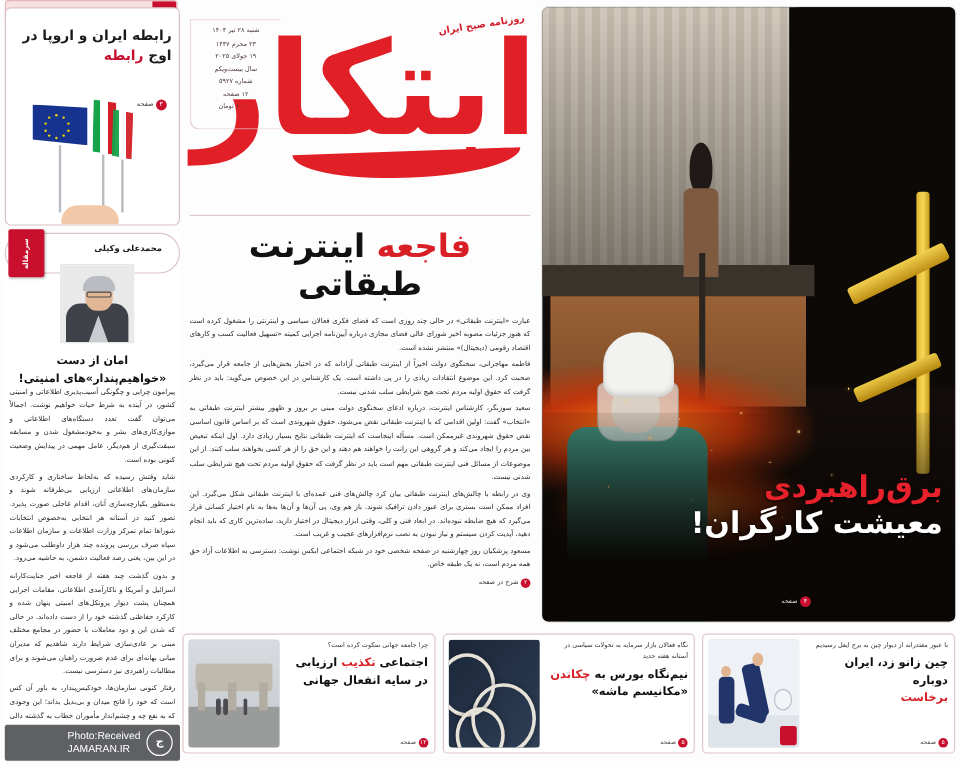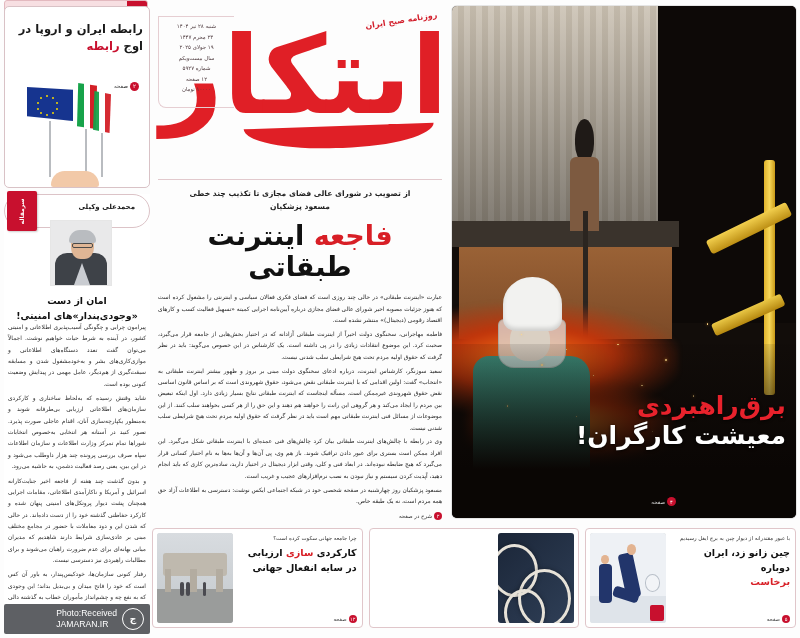--- a/index.html
+++ b/index.html
@@ -535,21 +535,21 @@
         </div>
       </div>
       <div class="edit-photo">
         <div class="ep-bg"></div>
         <div class="ep-suit"></div>
         <div class="ep-shirt"></div>
         <div class="ep-head"></div>
         <div class="ep-hair"></div>
         <div class="ep-glass"></div>
       </div>
-      <div class="edit-title">امان از دست «وجودی‌پندار»های امنیتی!</div>
+      <div class="edit-title">امان از دست «خواهیم‌پندار»های امنیتی!</div>
       <div class="edit-body">
         <p>پیرامون چرایی و چگونگی آسیب‌پذیری اطلاعاتی و امنیتی کشور، در آینده به شرط حیات خواهیم نوشت. اجمالاً می‌توان گفت تعدد دستگاه‌های اطلاعاتی و موازی‌کاری‌های بشر و به‌خودمشغول شدن و مسابقه سبقت‌گیری از هم‌دیگر، عامل مهمی در پیدایش وضعیت کنونی بوده است.</p>
         <p>شاید وقتش رسیده که به‌لحاظ ساختاری و کارکردی سازمان‌های اطلاعاتی ارزیابی بی‌طرفانه شوند و به‌منظور یکپارچه‌سازی آنان، اقدام عاجلی صورت پذیرد. تصور کنید در آستانه هر انتخابی به‌خصوص انتخابات شوراها تمام تمرکز وزارت اطلاعات و سازمان اطلاعات سپاه صرف بررسی پرونده چند هزار داوطلب می‌شود و در این بین، یعنی رصد فعالیت دشمن، به حاشیه می‌رود.</p>
         <p>و بدون گذشت چند هفته از فاجعه اخیر جنایت‌کارانه اسرائیل و آمریکا و ناکارآمدی اطلاعاتی، مقامات اجرایی همچنان پشت دیوار پروتکل‌های امنیتی پنهان شده و کارکرد حفاظتی گذشته خود را از دست داده‌اند. در حالی که شدن این و دود معاملات با حضور در مجامع مختلف مبنی بر عادی‌سازی شرایط دارند شاهدیم که مدیران میانی بهانه‌ای برای عدم ضرورت راهبان می‌شوند و برای مطالبات راهبردی نیز دسترسی نیست.</p>
         <p>رفتار کنونی سازمان‌ها، خودکیس‌پندار، به باور آن کس است که خود را فاتح میدان و بی‌بدیل بداند؛ این وجودی که به نفع چه و چشم‌انداز مأموران خطاب به گذشته دالی با تراکم را دارد. حالا هم کاوم است، به نفع مصلحت کشور است.</p>
       </div>
     </div>
   </div>
 
   <div class="masthead">
@@ -564,24 +564,20 @@
       <div class="l">۱۹ جولای ۲۰۲۵</div>
       <div class="l">سال بیست‌ویکم</div>
       <div class="l">شماره ۵۹۲۷</div>
       <div class="l">۱۲ صفحه</div>
       <div class="l">۱۰۰۰۰ تومان</div>
     </div>
     <div class="mast-rule"></div>
   </div>
 
   <div class="main-story">
-    <div class="ms-kicker">
-      <div>از تصویب در شورای عالی فضای مجازی تا تکذیب چند خطی</div>
-      <div>مسعود پزشکیان</div>
-    </div>
     <div class="ms-title">
       <span class="red">فاجعه</span><span> اینترنت طبقاتی</span>
     </div>
     <div class="ms-body">
       <p>عبارت «اینترنت طبقاتی» در حالی چند روزی است که فضای فکری فعالان سیاسی و اینترنتی را مشغول کرده است که هنوز جزئیات مصوبه اخیر شورای عالی فضای مجازی درباره آیین‌نامه اجرایی کمیته «تسهیل فعالیت کسب و کارهای اقتصاد رقومی (دیجیتال)» منتشر نشده است.</p>
       <p>فاطمه مهاجرانی، سخنگوی دولت اخیراً از اینترنت طبقاتی آزادانه که در اختیار بخش‌هایی از جامعه قرار می‌گیرد، صحبت کرد. این موضوع انتقادات زیادی را در پی داشته است. یک کارشناس در این خصوص می‌گوید: باید در نظر گرفت که حقوق اولیه مردم تحت هیچ شرایطی سلب شدنی نیست.</p>
       <p>سعید سوزنگر، کارشناس اینترنت، درباره ادعای سخنگوی دولت مبنی بر بروز و ظهور بیشتر اینترنت طبقاتی به «انتخاب» گفت: اولین اقدامی که با اینترنت طبقاتی نقض می‌شود، حقوق شهروندی است که بر اساس قانون اساسی نقض حقوق شهروندی غیرممکن است. مسأله اینجاست که اینترنت طبقاتی نتایج بسیار زیادی دارد. اول اینکه تبعیض بین مردم را ایجاد می‌کند و هر گروهی این رانت را خواهند هم دهند و این حق را از هر کسی بخواهند سلب کنند. از این موضوعات از مسائل فنی اینترنت طبقاتی مهم است باید در نظر گرفت که حقوق اولیه مردم تحت هیچ شرایطی سلب شدنی نیست.</p>
       <p>وی در رابطه با چالش‌های اینترنت طبقاتی بیان کرد چالش‌های فنی عمده‌ای با اینترنت طبقاتی شکل می‌گیرد. این افراد ممکن است بستری برای عبور دادن ترافیک شوند. باز هم وی، پی آن‌ها و آن‌ها به‌ها به نام اختیار کسانی قرار می‌گیرد که هیچ ضابطه نبوده‌اند. در ابعاد فنی و کلی، وقتی ابزار دیجیتال در اختیار دارید، ساده‌ترین کاری که باید انجام دهید، آپدیت کردن سیستم و نیاز نبودن به نصب نرم‌افزارهای عجیب و غریب است.</p>
       <p>مسعود پزشکیان روز چهارشنبه در صفحه شخصی خود در شبکه اجتماعی ایکس نوشت: دسترسی به اطلاعات آزاد حق همه مردم است، نه یک طبقه خاص.</p>
     </div>
@@ -659,33 +655,44 @@
         <div class="t3-skin" style="left:14%; top:24%; width:11%; height:11%;"></div>
         <div class="t3-p" style="left:42%; top:22%; width:20%; height:50%; transform:rotate(-12deg);"></div>
         <div class="t3-skin" style="left:48%; top:12%; width:12%; height:12%;"></div>
         <div class="t3-p" style="left:30%; top:62%; width:34%; height:12%; transform:rotate(18deg);"></div>
         <div class="t3-ball"></div>
         <div class="t3-badge"></div>
       </div>
     </div>
 
     <div class="bbox">
+      <div class="txt">
+        <div class="kick">نگاه فعالان بازار سرمایه به تحولات سیاسی در آستانه هفته جدید</div>
+        <div class="hl">
+          <div><span>نیم‌نگاه بورس به </span><span class="red">چکاندن</span></div>
+          <div><span>«مکانیسم ماشه»</span></div>
+        </div>
+        <div class="pg">
+          <span class="dot">۵</span>
+          <span class="lbl">صفحه</span>
+        </div>
+      </div>
       <div class="thumb">
         <div class="t2-bg"></div>
         <div class="t2-ring" style="left:-10%; top:12%; width:62%; padding-bottom:62%;"></div>
         <div class="t2-ring" style="left:26%; top:40%; width:70%; padding-bottom:70%;"></div>
         <div class="t2-ring" style="left:8%; top:62%; width:54%; padding-bottom:54%;"></div>
       </div>
     </div>
 
     <div class="bbox">
       <div class="txt">
         <div class="kick">چرا جامعه جهانی سکوت کرده است؟</div>
         <div class="hl">
-          <div><span>کارکردی </span><span class="red">سازی</span><span> ارزیابی</span></div>
+          <div><span>اجتماعی </span><span class="red">تکذیب</span><span> ارزیابی</span></div>
           <div><span>در سایه انفعال جهانی</span></div>
         </div>
         <div class="pg">
           <span class="dot">۱۲</span>
           <span class="lbl">صفحه</span>
         </div>
       </div>
       <div class="thumb">
         <div class="t1-sky"></div>
         <div class="t1-road"></div>

